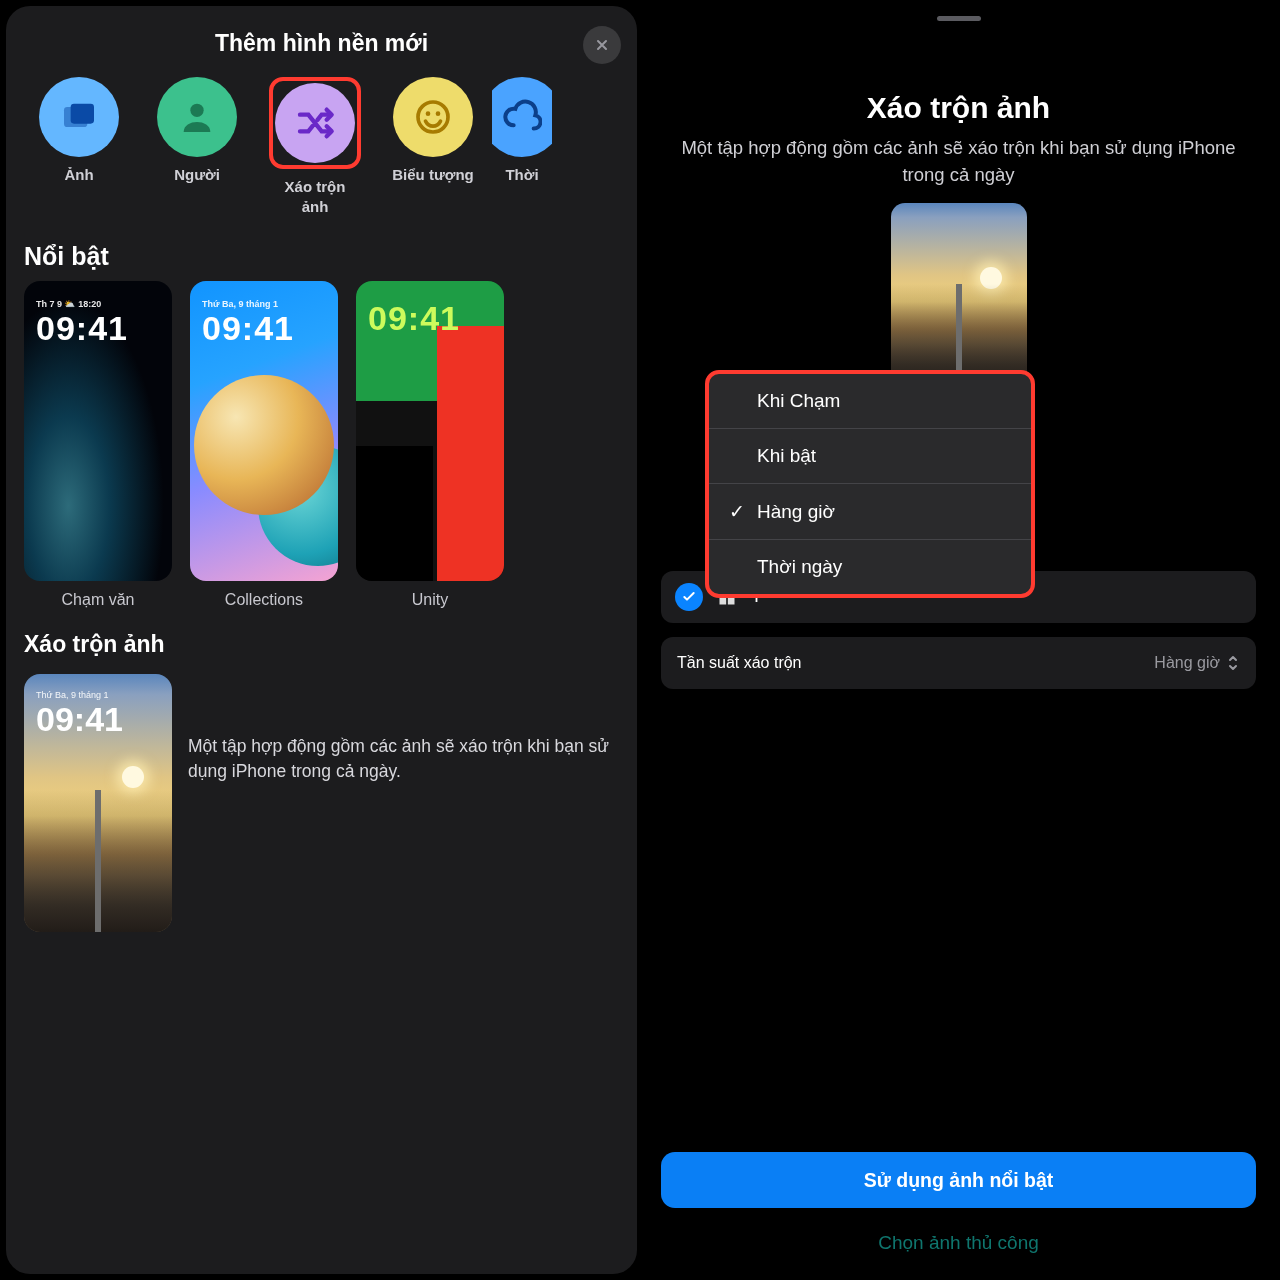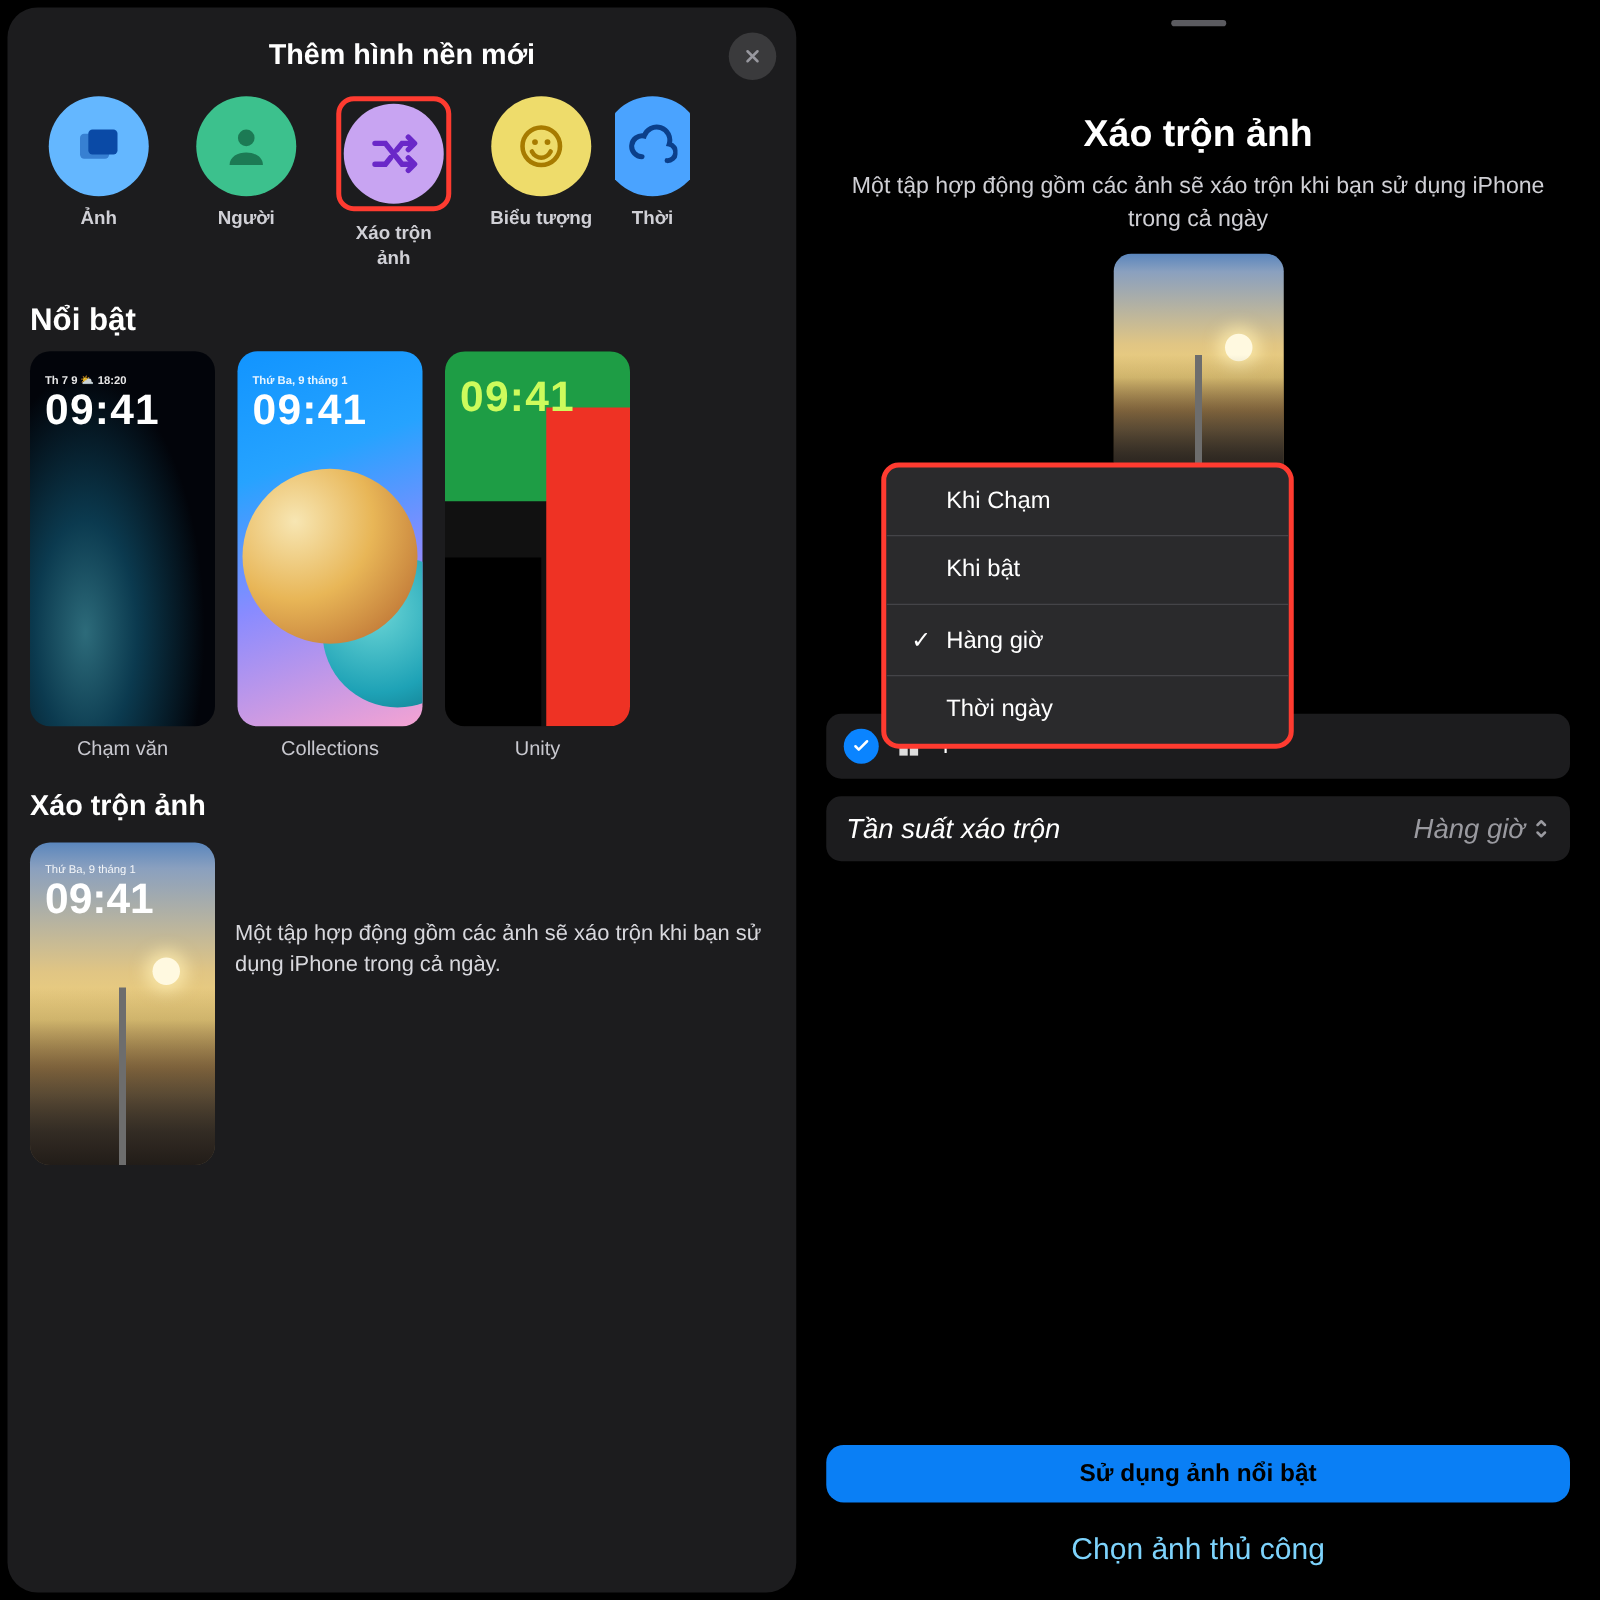--- a/index.html
+++ b/index.html
@@ -115,30 +115,29 @@
 .check { width:18px; display:inline-block; }
 .pill-row {
   margin:188px 18px 0; height:52px; border-radius:12px; background:#1c1c1e;
   display:flex; align-items:center; gap:14px; padding:0 14px;
 }
 .radio { width:28px;height:28px;border-radius:50%;background:#0a84ff;display:flex;align-items:center;justify-content:center;}
 .radio svg{width:16px;height:16px;color:#fff;}
 .freq-row {
   margin:14px 18px 0; height:52px; border-radius:12px; background:#1c1c1e;
   display:flex; align-items:center; justify-content:space-between; padding:0 16px;
-  font-size:22px;
-  font-style:italic;
+  font-size:16px;
 }
 .freq-val { color:#9a9aa0; display:flex; align-items:center; gap:6px; }
 .bottom-area{ position:absolute; bottom:20px; left:0; right:0; padding:0 18px; text-align:center; }
 .primary-btn {
-  width:100%; height:46px; border-radius:14px; background:#0a7ff5;
-  font-size:19.5px; font-weight:600; color:#000000; border:none;
-}
-.link-btn { display:block; margin-top:24px; font-size:24px; color:#7dd3fc; font-weight:500; }
+  width:100%; height:56px; border-radius:14px; background:#0a7ff5;
+  font-size:19.5px; font-weight:600; color:#ffffff; border:none;
+}
+.link-btn { display:block; margin-top:24px; font-size:19px; color:#0f766e; font-weight:500; }
 </style>
 </head>
 <body>
 
 <div class="panel">
   <div class="header1">
     <div class="title1">Thêm hình nền mới</div>
     <div class="close-btn">
       <svg viewBox="0 0 24 24">
           <path d="M6 6l12 12M18 6L6 18" stroke="currentColor" stroke-width="3" stroke-linecap="round" fill="none"></path>

